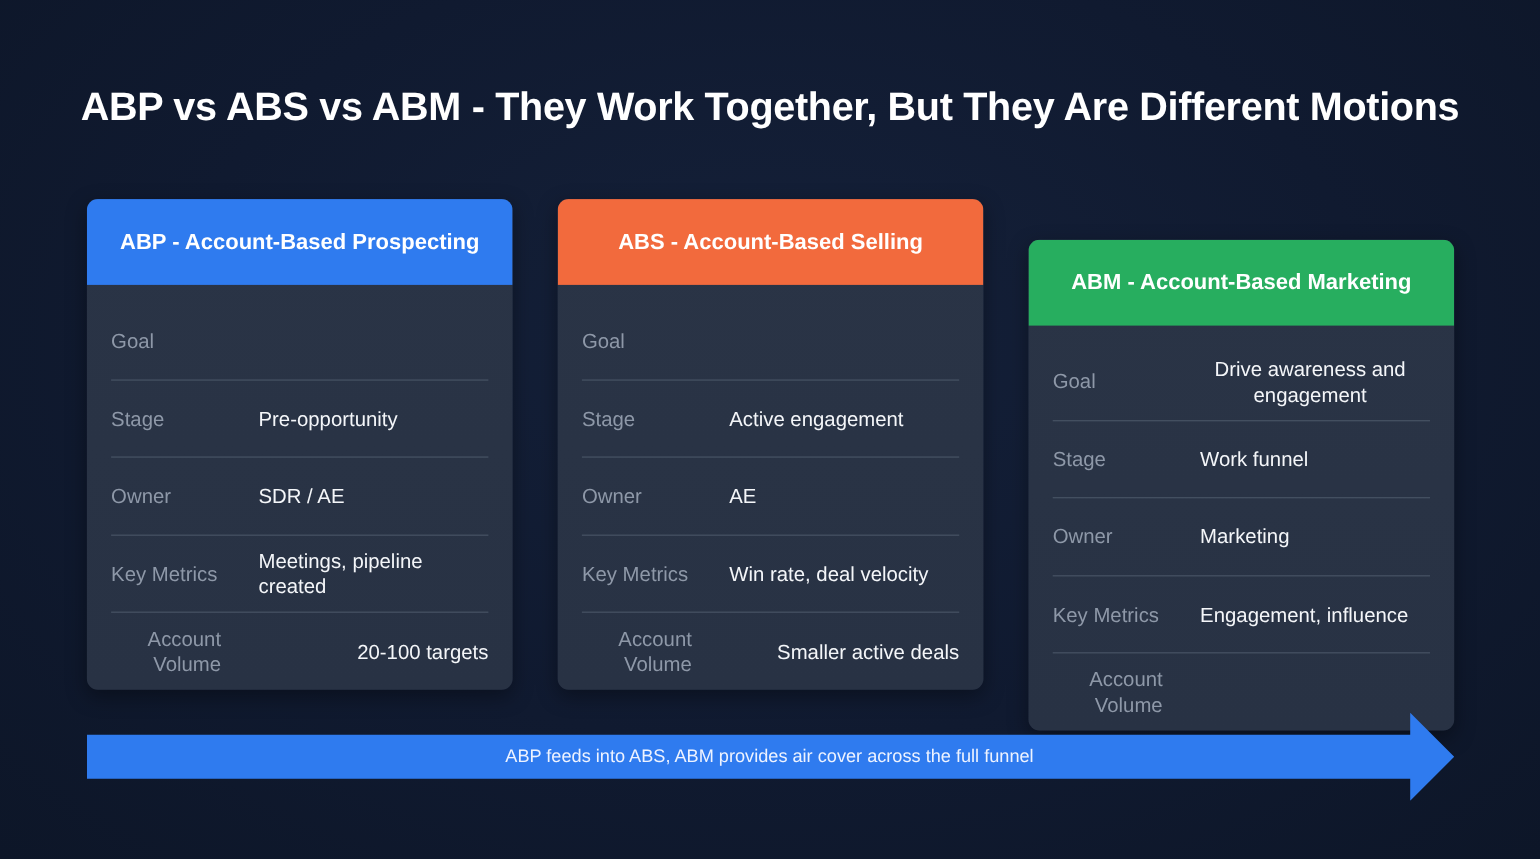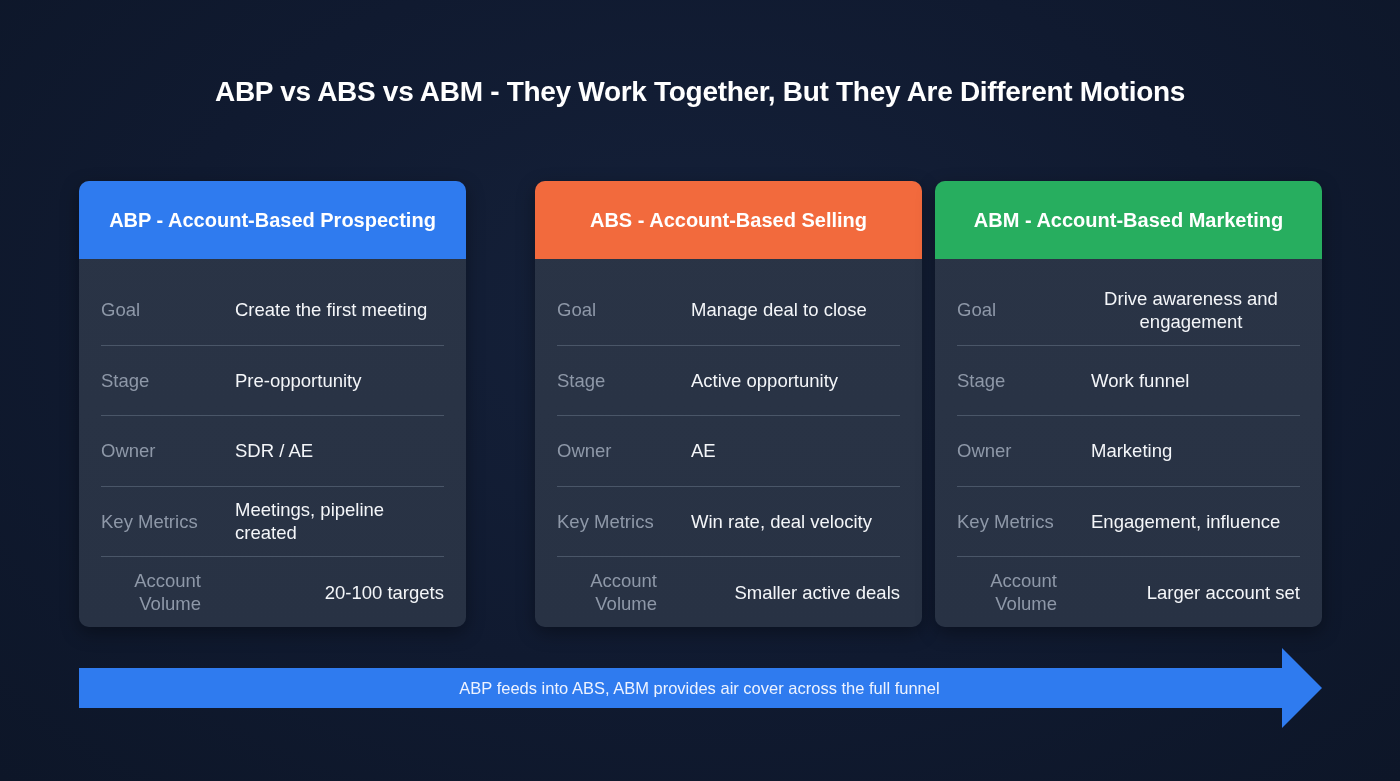--- a/index.html
+++ b/index.html
@@ -5,21 +5,21 @@
   * { box-sizing: border-box; margin: 0; padding: 0; }
   html, body { width: 1400px; height: 781px; overflow: hidden; }
   body {
     background: radial-gradient(ellipse at 50% 40%, #15213a 0%, #101a30 55%, #0d1628 100%);
     font-family: "Liberation Sans", sans-serif;
     color: #fff;
     position: relative;
   }
   .title {
     position: absolute; left: 0; top: 76px; width: 1400px; text-align: center;
-    font-size: 28px; font-weight: bold; letter-spacing: -0.3px; color: #ffffff;
+    font-size: 36px; font-weight: bold; letter-spacing: -0.3px; color: #ffffff;
   }
   .card {
     position: absolute; top: 181px; width: 387px; height: 446px;
     background: linear-gradient(180deg, #2a3446 0%, #283244 100%);
     border-radius: 10px; overflow: hidden;
     box-shadow: 0 6px 18px rgba(0,0,0,0.35);
   }
   .card-header {
     height: 78px; display: flex; align-items: center; justify-content: center;
     font-size: 20px; font-weight: bold; color: #fff;
@@ -45,89 +45,86 @@
 </head>
 <body>
 
 <div class="title">ABP vs ABS vs ABM - They Work Together, But They Are Different Motions</div>
 
 <div class="card" style="left:79px;">
   <div class="card-header" style="background:#2f7bef;">ABP - Account-Based Prospecting</div>
   <div class="rows">
     <div class="row">
       <div class="row-label">Goal</div>
-      <div class="row-value">Create the first meeting</div>
     </div>
     <div class="row">
       <div class="row-label">Stage</div>
       <div class="row-value">Pre-opportunity</div>
     </div>
     <div class="row">
       <div class="row-label">Owner</div>
       <div class="row-value">SDR / AE</div>
     </div>
     <div class="row">
       <div class="row-label">Key Metrics</div>
       <div class="row-value" style="max-width:200px;">Meetings, pipeline created</div>
     </div>
     <div class="row">
       <div class="row-label" style="max-width:100px;">Account Volume</div>
       <div class="row-value">20-100 targets</div>
     </div>
   </div>
 </div>
 
-<div class="card" style="left:507px;margin-left:28px;">
+<div class="card" style="left:507px;">
   <div class="card-header" style="background:#f26a3d;">ABS - Account-Based Selling</div>
   <div class="rows">
     <div class="row">
       <div class="row-label">Goal</div>
-      <div class="row-value">Manage deal to close</div>
     </div>
     <div class="row">
       <div class="row-label">Stage</div>
-      <div class="row-value">Active opportunity</div>
+      <div class="row-value">Active engagement</div>
     </div>
     <div class="row">
       <div class="row-label">Owner</div>
       <div class="row-value">AE</div>
     </div>
     <div class="row">
       <div class="row-label">Key Metrics</div>
       <div class="row-value">Win rate, deal velocity</div>
     </div>
     <div class="row">
       <div class="row-label" style="max-width:100px;">Account Volume</div>
       <div class="row-value">Smaller active deals</div>
     </div>
   </div>
 </div>
 
-<div class="card" style="left:935px;">
+<div class="card" style="left:935px;margin-top:37px;">
   <div class="card-header" style="background:#27ae5f;">ABM - Account-Based Marketing</div>
   <div class="rows">
     <div class="row">
       <div class="row-label">Goal</div>
       <div class="row-value" style="max-width:200px;text-align:center;">Drive awareness and engagement</div>
     </div>
     <div class="row">
       <div class="row-label">Stage</div>
       <div class="row-value">Work funnel</div>
     </div>
     <div class="row">
       <div class="row-label">Owner</div>
       <div class="row-value">Marketing</div>
     </div>
     <div class="row">
       <div class="row-label">Key Metrics</div>
       <div class="row-value">Engagement, influence</div>
     </div>
     <div class="row">
       <div class="row-label" style="max-width:100px;">Account Volume</div>
-      <div class="row-value">Larger account set</div>
     </div>
   </div>
 </div>
 
 <div class="arrow">
   <svg width="1243" height="80" viewBox="0 0 1243 80">
     <polygon points="0,20 1203,20 1203,0 1243,40 1203,80 1203,60 0,60" fill="#2f7bef"></polygon>
   </svg>
   <div class="arrow-text">ABP feeds into ABS, ABM provides air cover across the full funnel</div>
 </div>

